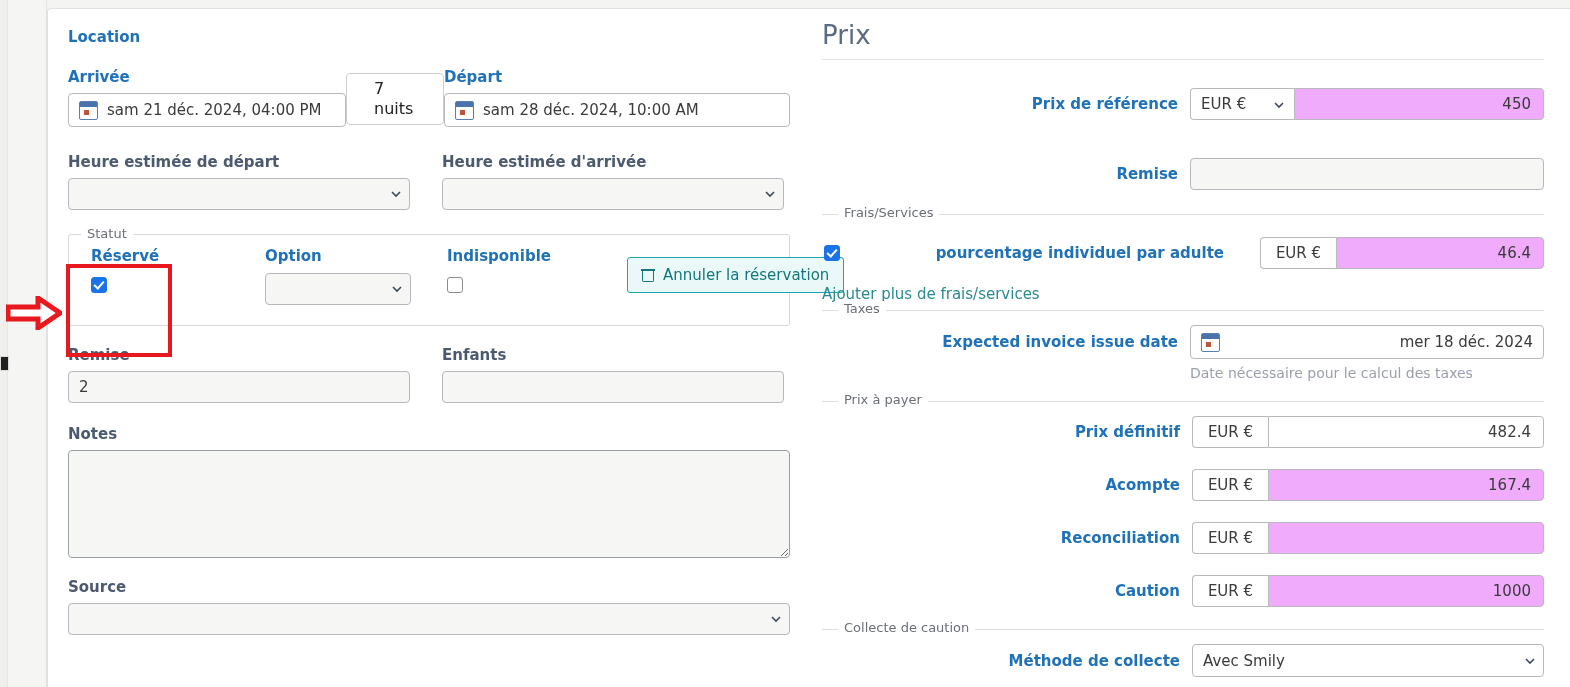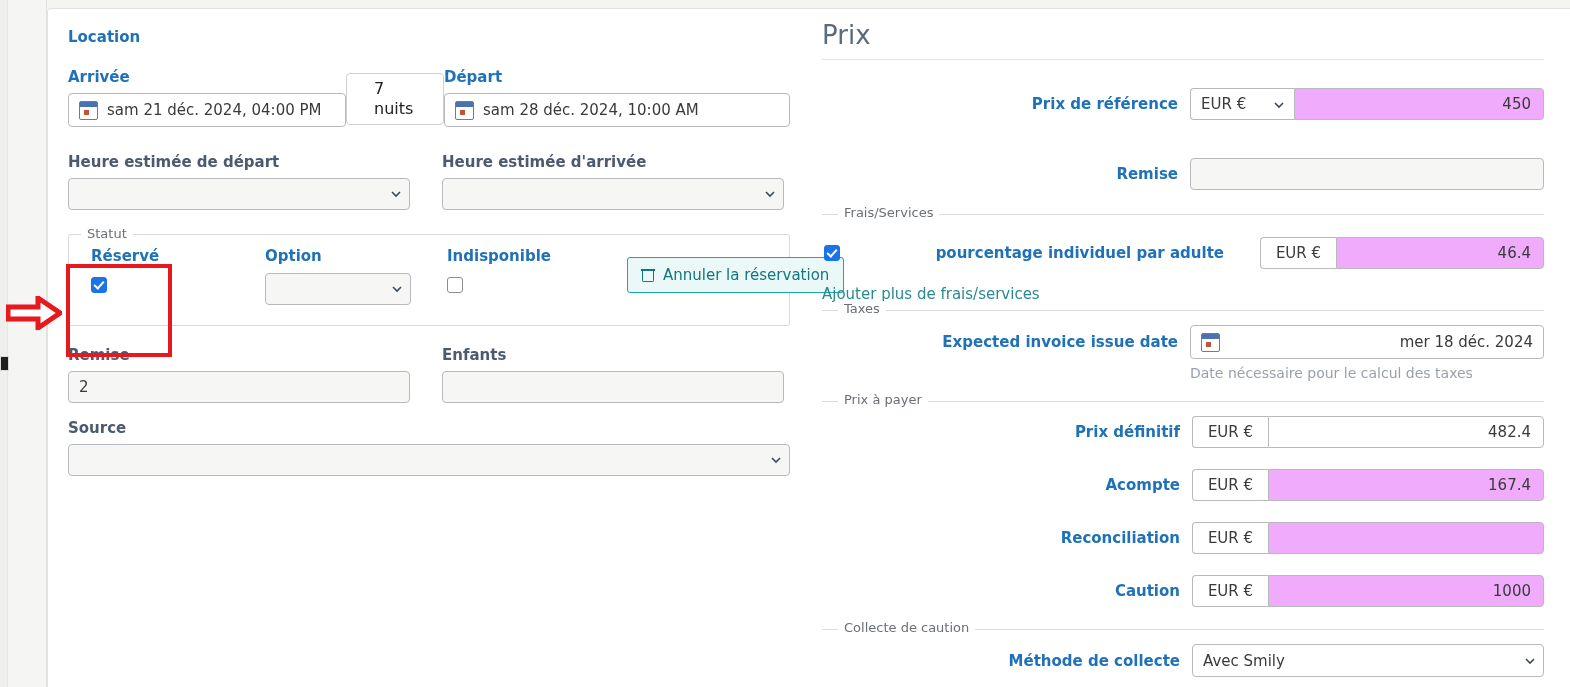--- a/index.html
+++ b/index.html
@@ -249,20 +249,24 @@
       <div style="width:342px;">
         <div class="lbl slate">Remise</div>
         <input class="inp" style="margin-top: 7px;" value="2">
       </div>
       <div style="width:342px;">
         <div class="lbl slate">Enfants</div>
         <input class="inp" style="margin-top: 7px;" value="">
       </div>
     </div>
 
+    <div style="margin-top:22px;">
+      <div class="lbl slate">Notes</div>
+      <textarea class="notes" style="margin-top: 7px;"></textarea>
+    </div>
 
     <div style="margin-top:16px;">
       <div class="lbl slate">Source</div>
       <div class="selwrap" style="margin-top:7px;">
         <select class="sel">
           <option></option>
         </select>
         <span class="chev">
           <svg viewBox="0 0 10 7" width="10" height="7">
               <path d="M1 1l4 4 4-4" stroke="#3d4a5c" stroke-width="1.6" fill="none"></path>

